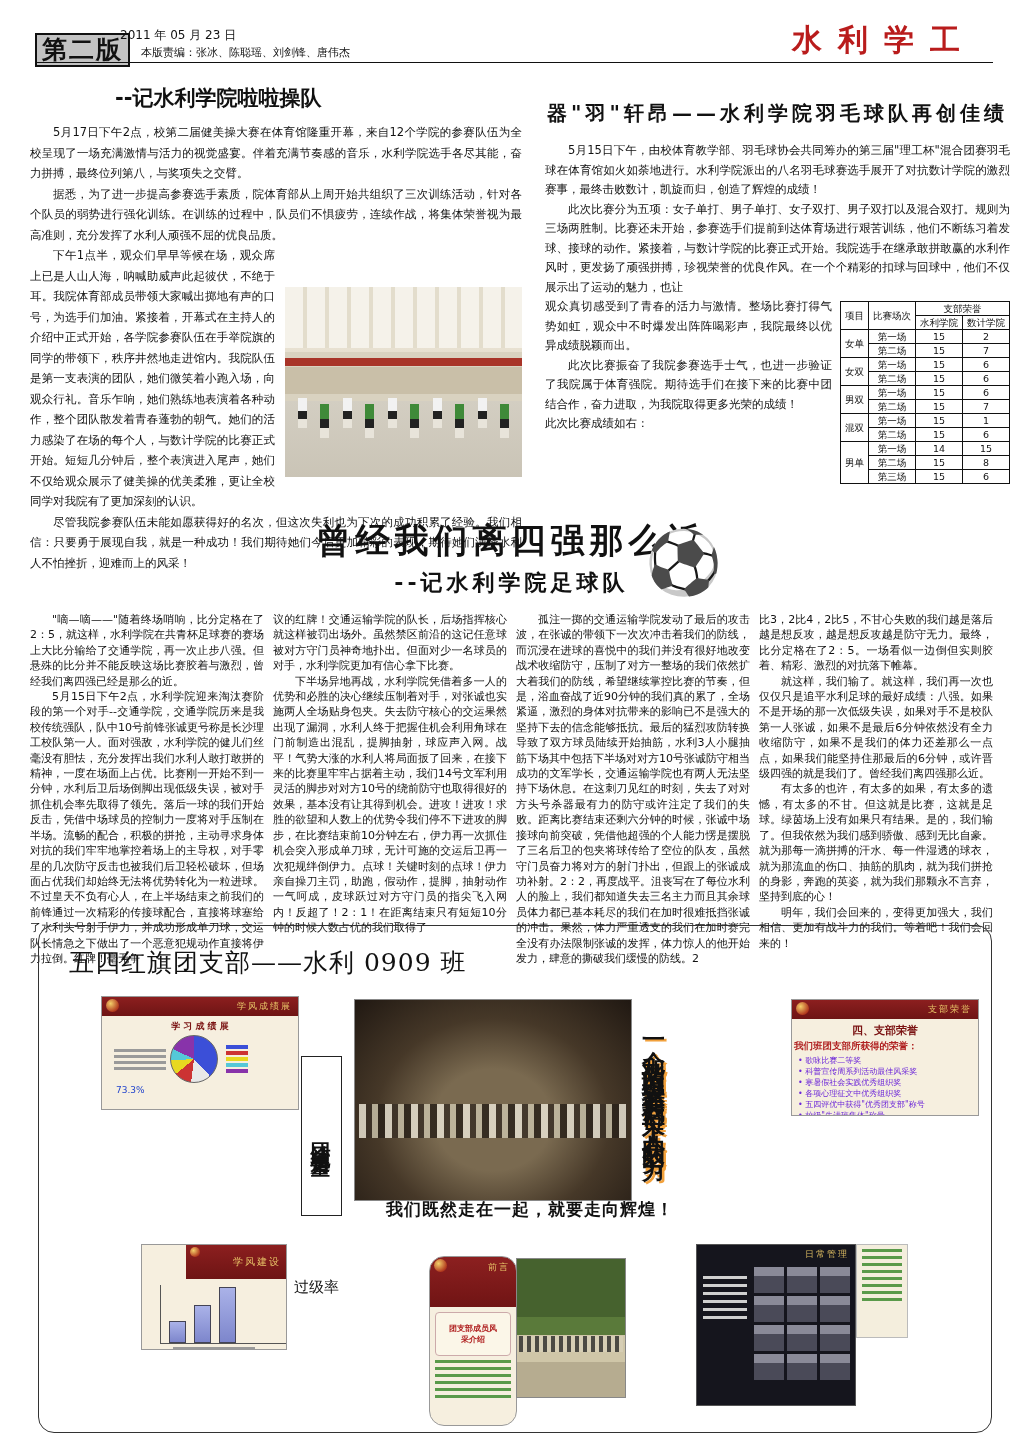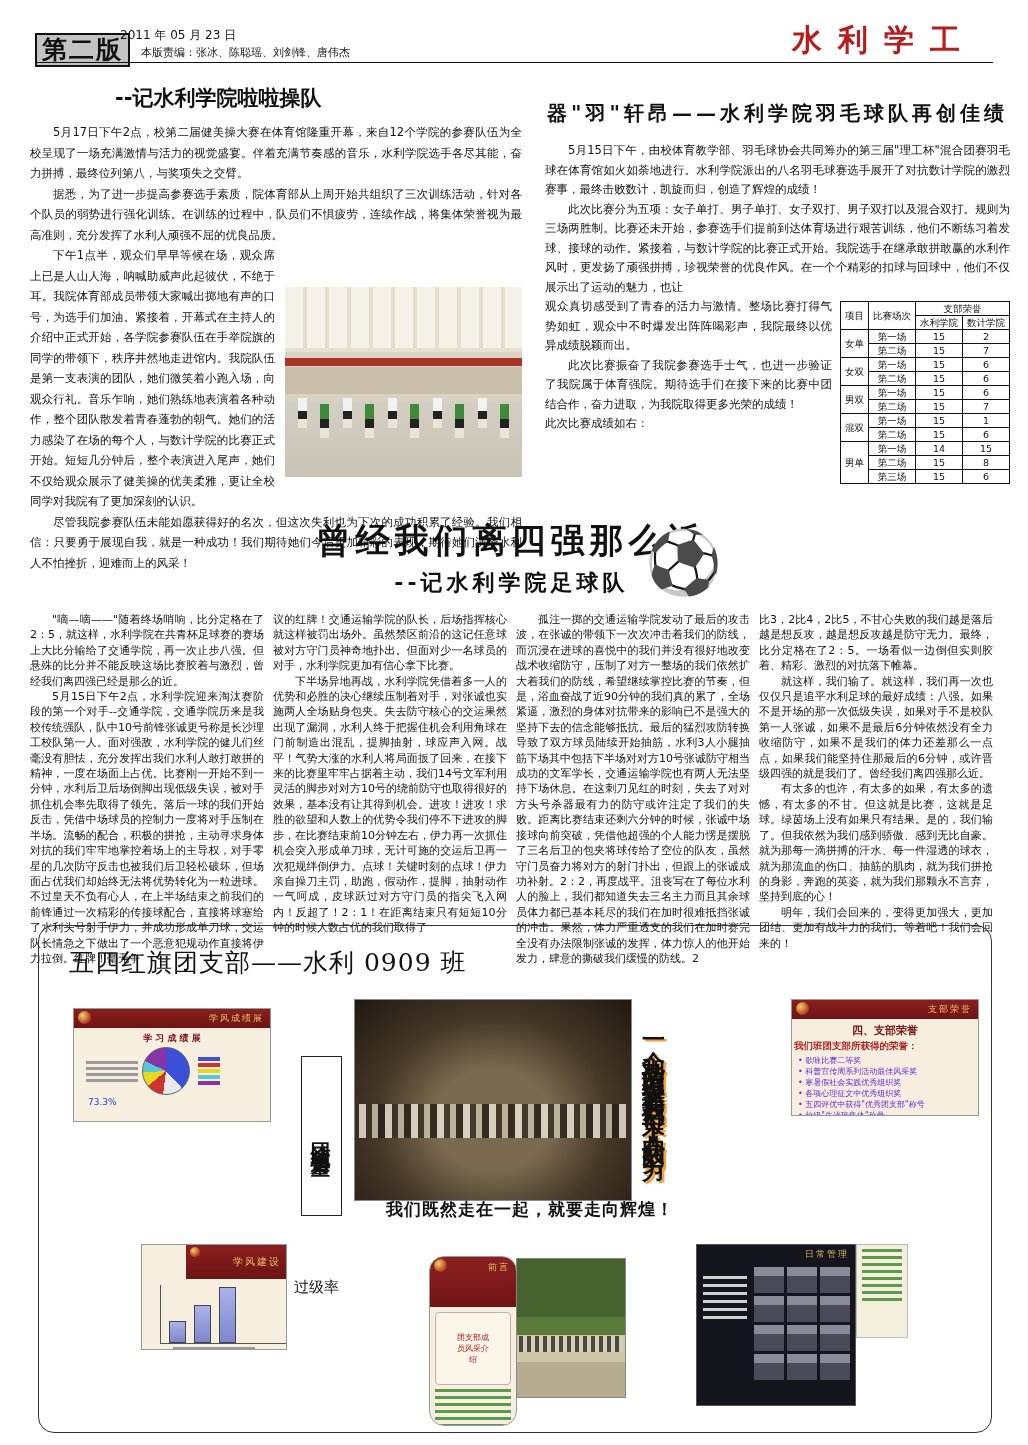--- a/index.html
+++ b/index.html
@@ -232,29 +232,29 @@
         <p class="noind">议的红牌！交通运输学院的队长，后场指挥核心就这样被罚出场外。虽然禁区前沿的这记任意球被对方守门员神奇地扑出。但面对少一名球员的对手，水利学院更加有信心拿下比赛。</p>
         <p class="ind">下半场异地再战，水利学院凭借着多一人的优势和必胜的决心继续压制着对手，对张诚也实施两人全场贴身包夹。失去防守核心的交运果然出现了漏洞，水利人终于把握住机会利用角球在门前制造出混乱，提脚抽射，球应声入网。战平！气势大涨的水利人将局面扳了回来，在接下来的比赛里牢牢占据着主动，我们14号文军利用灵活的脚步对对方10号的绕前防守也取得很好的效果，基本没有让其得到机会。进攻！进攻！求胜的欲望和人数上的优势令我们停不下进攻的脚步，在比赛结束前10分钟左右，伊力再一次抓住机会突入形成单刀球，无计可施的交运后卫再一次犯规绊倒伊力。点球！关键时刻的点球！伊力亲自操刀主罚，助跑，假动作，提脚，抽射动作一气呵成，皮球跃过对方守门员的指尖飞入网内！反超了！2：1！在距离结束只有短短10分钟的时候人数占优的我们取得了</p>
       </div>
       <div class="a3-col">
         <p class="ind">孤注一掷的交通运输学院发动了最后的攻击波，在张诚的带领下一次次冲击着我们的防线，而沉浸在进球的喜悦中的我们并没有很好地改变战术收缩防守，压制了对方一整场的我们依然扩大着我们的防线，希望继续掌控比赛的节奏，但是，浴血奋战了近90分钟的我们真的累了，全场紧逼，激烈的身体对抗带来的影响已不是强大的坚持下去的信念能够抵抗。最后的猛烈攻防转换导致了双方球员陆续开始抽筋，水利3人小腿抽筋下场其中包括下半场对对方10号张诚防守相当成功的文军学长，交通运输学院也有两人无法坚持下场休息。在这刺刀见红的时刻，失去了对对方头号杀器最有力的防守或许注定了我们的失败。距离比赛结束还剩六分钟的时候，张诚中场接球向前突破，凭借他超强的个人能力愣是摆脱了三名后卫的包夹将球传给了空位的队友，虽然守门员奋力将对方的射门扑出，但跟上的张诚成功补射。2：2，再度战平。沮丧写在了每位水利人的脸上，我们都知道失去三名主力而且其余球员体力都已基本耗尽的我们在加时很难抵挡张诚的冲击。果然，体力严重透支的我们在加时赛完全没有办法限制张诚的发挥，体力惊人的他开始发力，肆意的撕破我们缓慢的防线。2</p>
       </div>
       <div class="a3-col">
         <p class="noind">比3，2比4，2比5，不甘心失败的我们越是落后越是想反攻，越是想反攻越是防守无力。最终，比分定格在了2：5。一场看似一边倒但实则胶着、精彩、激烈的对抗落下帷幕。</p>
         <p class="ind">就这样，我们输了。就这样，我们再一次也仅仅只是追平水利足球的最好成绩：八强。如果不是开场的那一次低级失误，如果对手不是校队第一人张诚，如果不是最后6分钟依然没有全力收缩防守，如果不是我们的体力还差那么一点点，如果我们能坚持住那最后的6分钟，或许晋级四强的就是我们了。曾经我们离四强那么近。</p>
         <p class="ind">有太多的也许，有太多的如果，有太多的遗憾，有太多的不甘。但这就是比赛，这就是足球。绿茵场上没有如果只有结果。是的，我们输了。但我依然为我们感到骄傲、感到无比自豪。就为那每一滴拼搏的汗水、每一件湿透的球衣，就为那流血的伤口、抽筋的肌肉，就为我们拼抢的身影，奔跑的英姿，就为我们那颗永不言弃，坚持到底的心！</p>
-        <p class="ind">明年，我们会回来的，变得更加强大，更加团结、更加有战斗力的我们。等着吧！我们会回来的！</p>
+        <p class="ind">明年，我们会回来的，变得更加强大，我们相信、更加有战斗力的我们。等着吧！我们会回来的！</p>
       </div>
     </div>
   </div>
 
   <div id="feature">
     <div class="feat-title">五四红旗团支部——水利 0909 班</div>
 
-    <div class="slide" style="left:34px;top:70px;width:196px;height:112px;margin-top:12px;">
+    <div class="slide" style="left:62px;top:70px;width:196px;height:112px;">
       <div class="slide-head">学风成绩展<span class="emblem"></span></div>
       <div class="s-title" style="font-size:9px;">学 习 成 绩 展</div>
       <div style="display:flex;align-items:center;padding:2px 8px;">
         <div style="width:60px;">
           <div class="txtbar"></div>
             <div class="txtbar"></div>
             <div class="txtbar"></div>
             <div class="txtbar"></div>
         </div>
         <div class="pie"></div>
@@ -303,21 +303,21 @@
       <div style="width:90px;margin:3px auto 0;">
         <div class="txtbar"></div>
           <div class="txtbar" style="width:60%;"></div>
       </div>
     </div>
     <div class="gr-label" style="left:255px;top:352px;">过级率</div>
 
     <div class="slide" style="left:390px;top:330px;width:86px;height:168px;background:linear-gradient(#8c2020,#701414 30%,#f6efdf 30%);border-radius:15px;">
       <div style="color:#e8c468;text-align:right;font-size:9px;padding:4px 6px;letter-spacing:2px;">前言</div>
       <span class="emblem"></span>
-      <div style="margin:34px 5px 0;background:#fbf6e8;border:1px solid #caa;border-radius:4px;padding:19px;color:#b02020;font-size:8px;font-weight:normal;text-align:center;">团支部成员风采介绍</div>
+      <div style="margin:34px 5px 0;background:#fbf6e8;border:1px solid #caa;border-radius:4px;padding:10px;color:#b02020;font-size:8px;font-weight:bold;text-align:center;">团支部成员风采介绍</div>
       <div>
         <div class="greenbar"></div>
           <div class="greenbar"></div>
           <div class="greenbar"></div>
         <div class="greenbar"></div>
           <div class="greenbar"></div>
           <div class="greenbar"></div>
       </div>
     </div>
 

